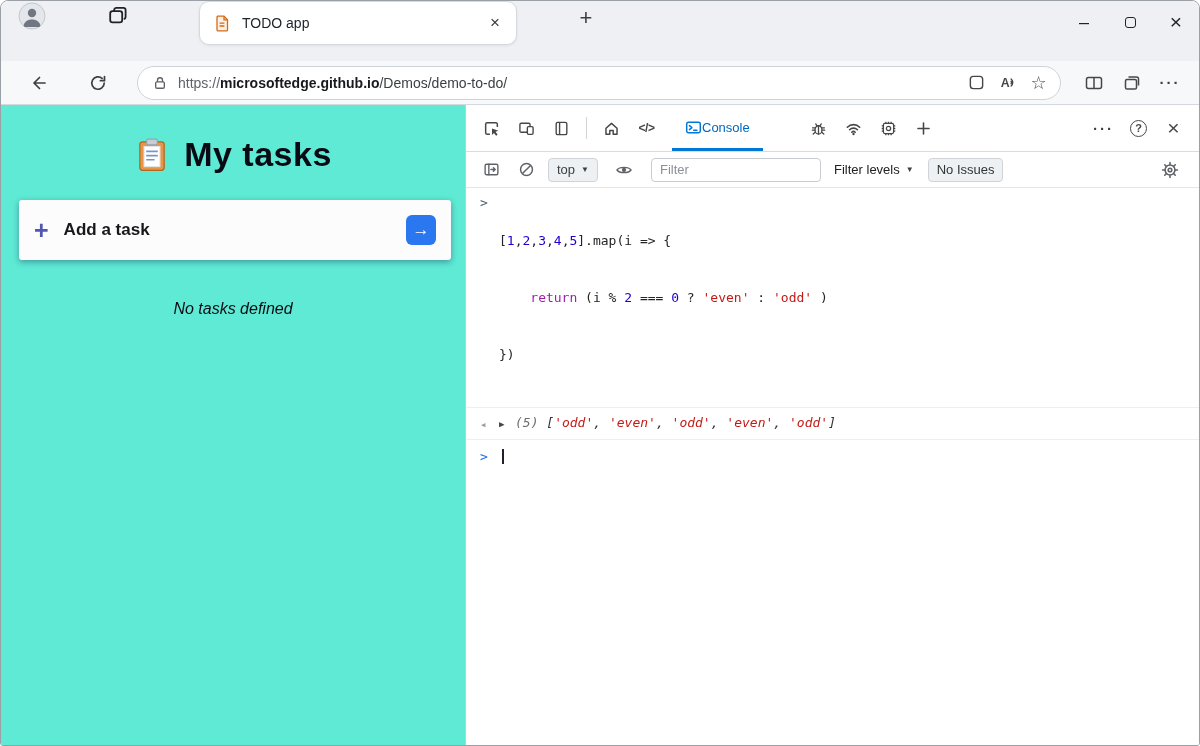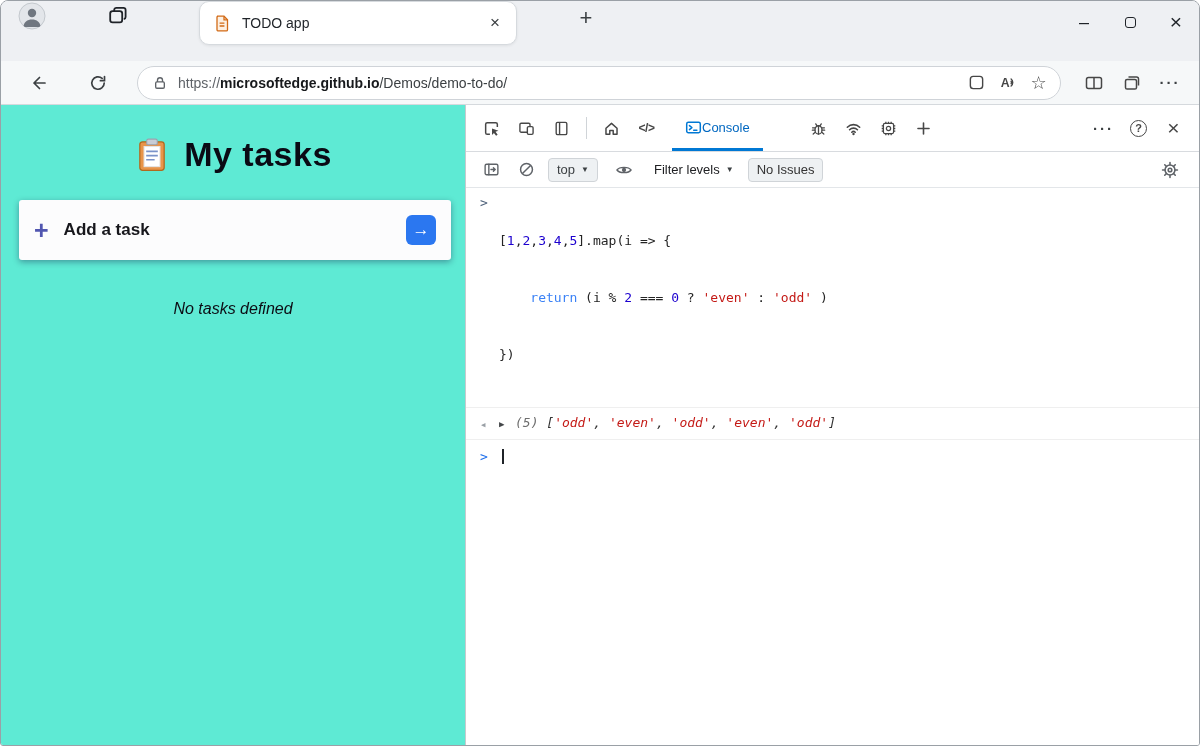--- a/index.html
+++ b/index.html
@@ -82,21 +82,21 @@
   .gut { width:19px; flex:none; line-height:19px; }
   .chev-in { color:#50637c; }
   .chev-prompt { color:#1f6feb; }
   .marker { color:#9aa0a6; font-size:11px; padding-top:2px; }
   .expander { width:16px; flex:none; font-size:9px; color:#44474a; line-height:19px; padding-top:2px; }
   .code { line-height:19px; white-space:pre; min-width:0; }
   .cline { min-height:19px; }
   .result-row .code { font-style:italic; }
   .tok-p { color:#242424; }
   .tok-n { color:#1c00cf; }
-  .tok-k { color:#3b82f6; }
+  .tok-k { color:#a21caf; }
   .tok-s { color:#c41a16; }
   .tok-m { color:#6e6e6e; }
   .tok-m2 { color:#333333; }
   .caret { display:inline-block; width:1.5px; height:15px; background:#1f2328; margin:2px 0 0 3px; }
 
   svg { display:block; }
 </style>
 </head>
 <body>
 
@@ -317,20 +317,21 @@
         <div class="chip" style="margin-left:4px;">
           <span>top</span>
           <span class="chev">▼</span>
         </div>
         <div class="dt-btn" style="margin-left:8px;">
           <svg width="18" height="18" viewBox="0 0 16 16" fill="none" stroke="#5f6368" stroke-width="1.3">
             <path d="M1.8 8 C3.8 4.9 12.2 4.9 14.2 8 C12.2 11.1 3.8 11.1 1.8 8 Z"></path>
             <circle cx="8" cy="8" r="1.9" fill="#5f6368" stroke="none"></circle>
           </svg>
         </div>
+        <input class="filter" placeholder="Filter" style="">
         <div class="levels">
           <span>Filter levels</span>
           <span class="chev">▼</span>
         </div>
         <div class="chip issues-chip">
           <span>No Issues</span>
         </div>
         <div class="row2-spacer"></div>
         <div class="dt-btn">
           <svg width="18" height="18" viewBox="0 0 16 16" fill="none" stroke="#5f6368" stroke-width="1.4" stroke-linecap="round">

